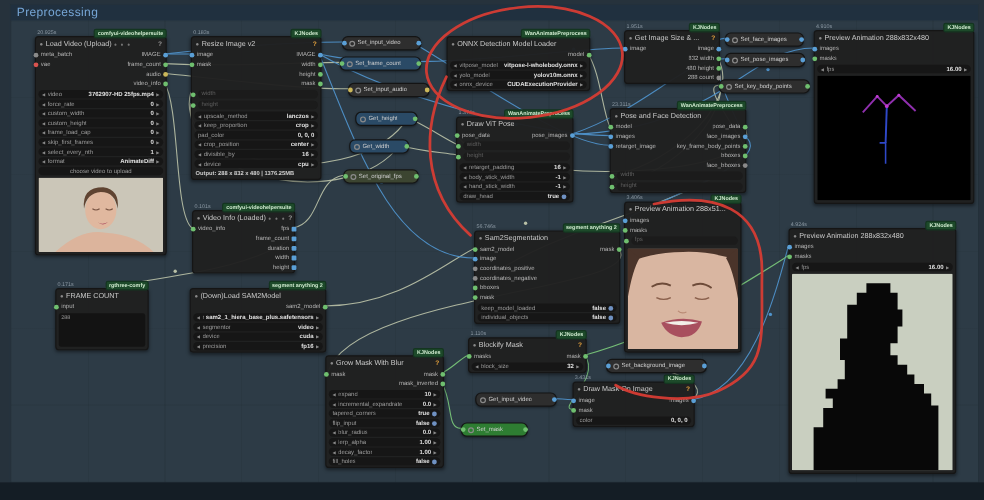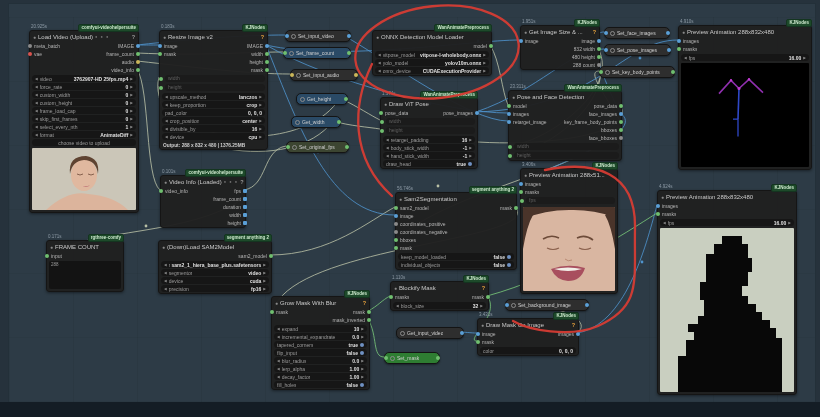--- a/index.html
+++ b/index.html
@@ -43,20 +43,23 @@
   .collapsed .dot{width:4px;height:4px;border-radius:50%;flex:none;}
   .collapsed .dot.l{margin-left:-4px;}
   .collapsed .dot.r{margin-right:-4px;}
   .collapsed .cdot{width:3px;height:3px;border-radius:50%;border:1px solid #8a8a8a;flex:none;}
 </style>
 </head>
 <body>
 
 <div id="canvas">
   <div class="group">
+    <div class="group-header">
+      <span>Preprocessing</span>
+    </div>
     <div class="group-body"></div>
   </div>
 
   <svg id="wires" class="layer" width="820" height="417">
     <g fill="none" stroke-width="0.9" stroke-opacity="0.92">
 
       <g stroke="#b9c0a6">
         <path d="M137,69 C150,90 145,178 160,190"></path>
         <path d="M244,190 C268,186 262,150 286,146"></path>
         <path d="M244,198 C190,236 92,228 46,255"></path>

